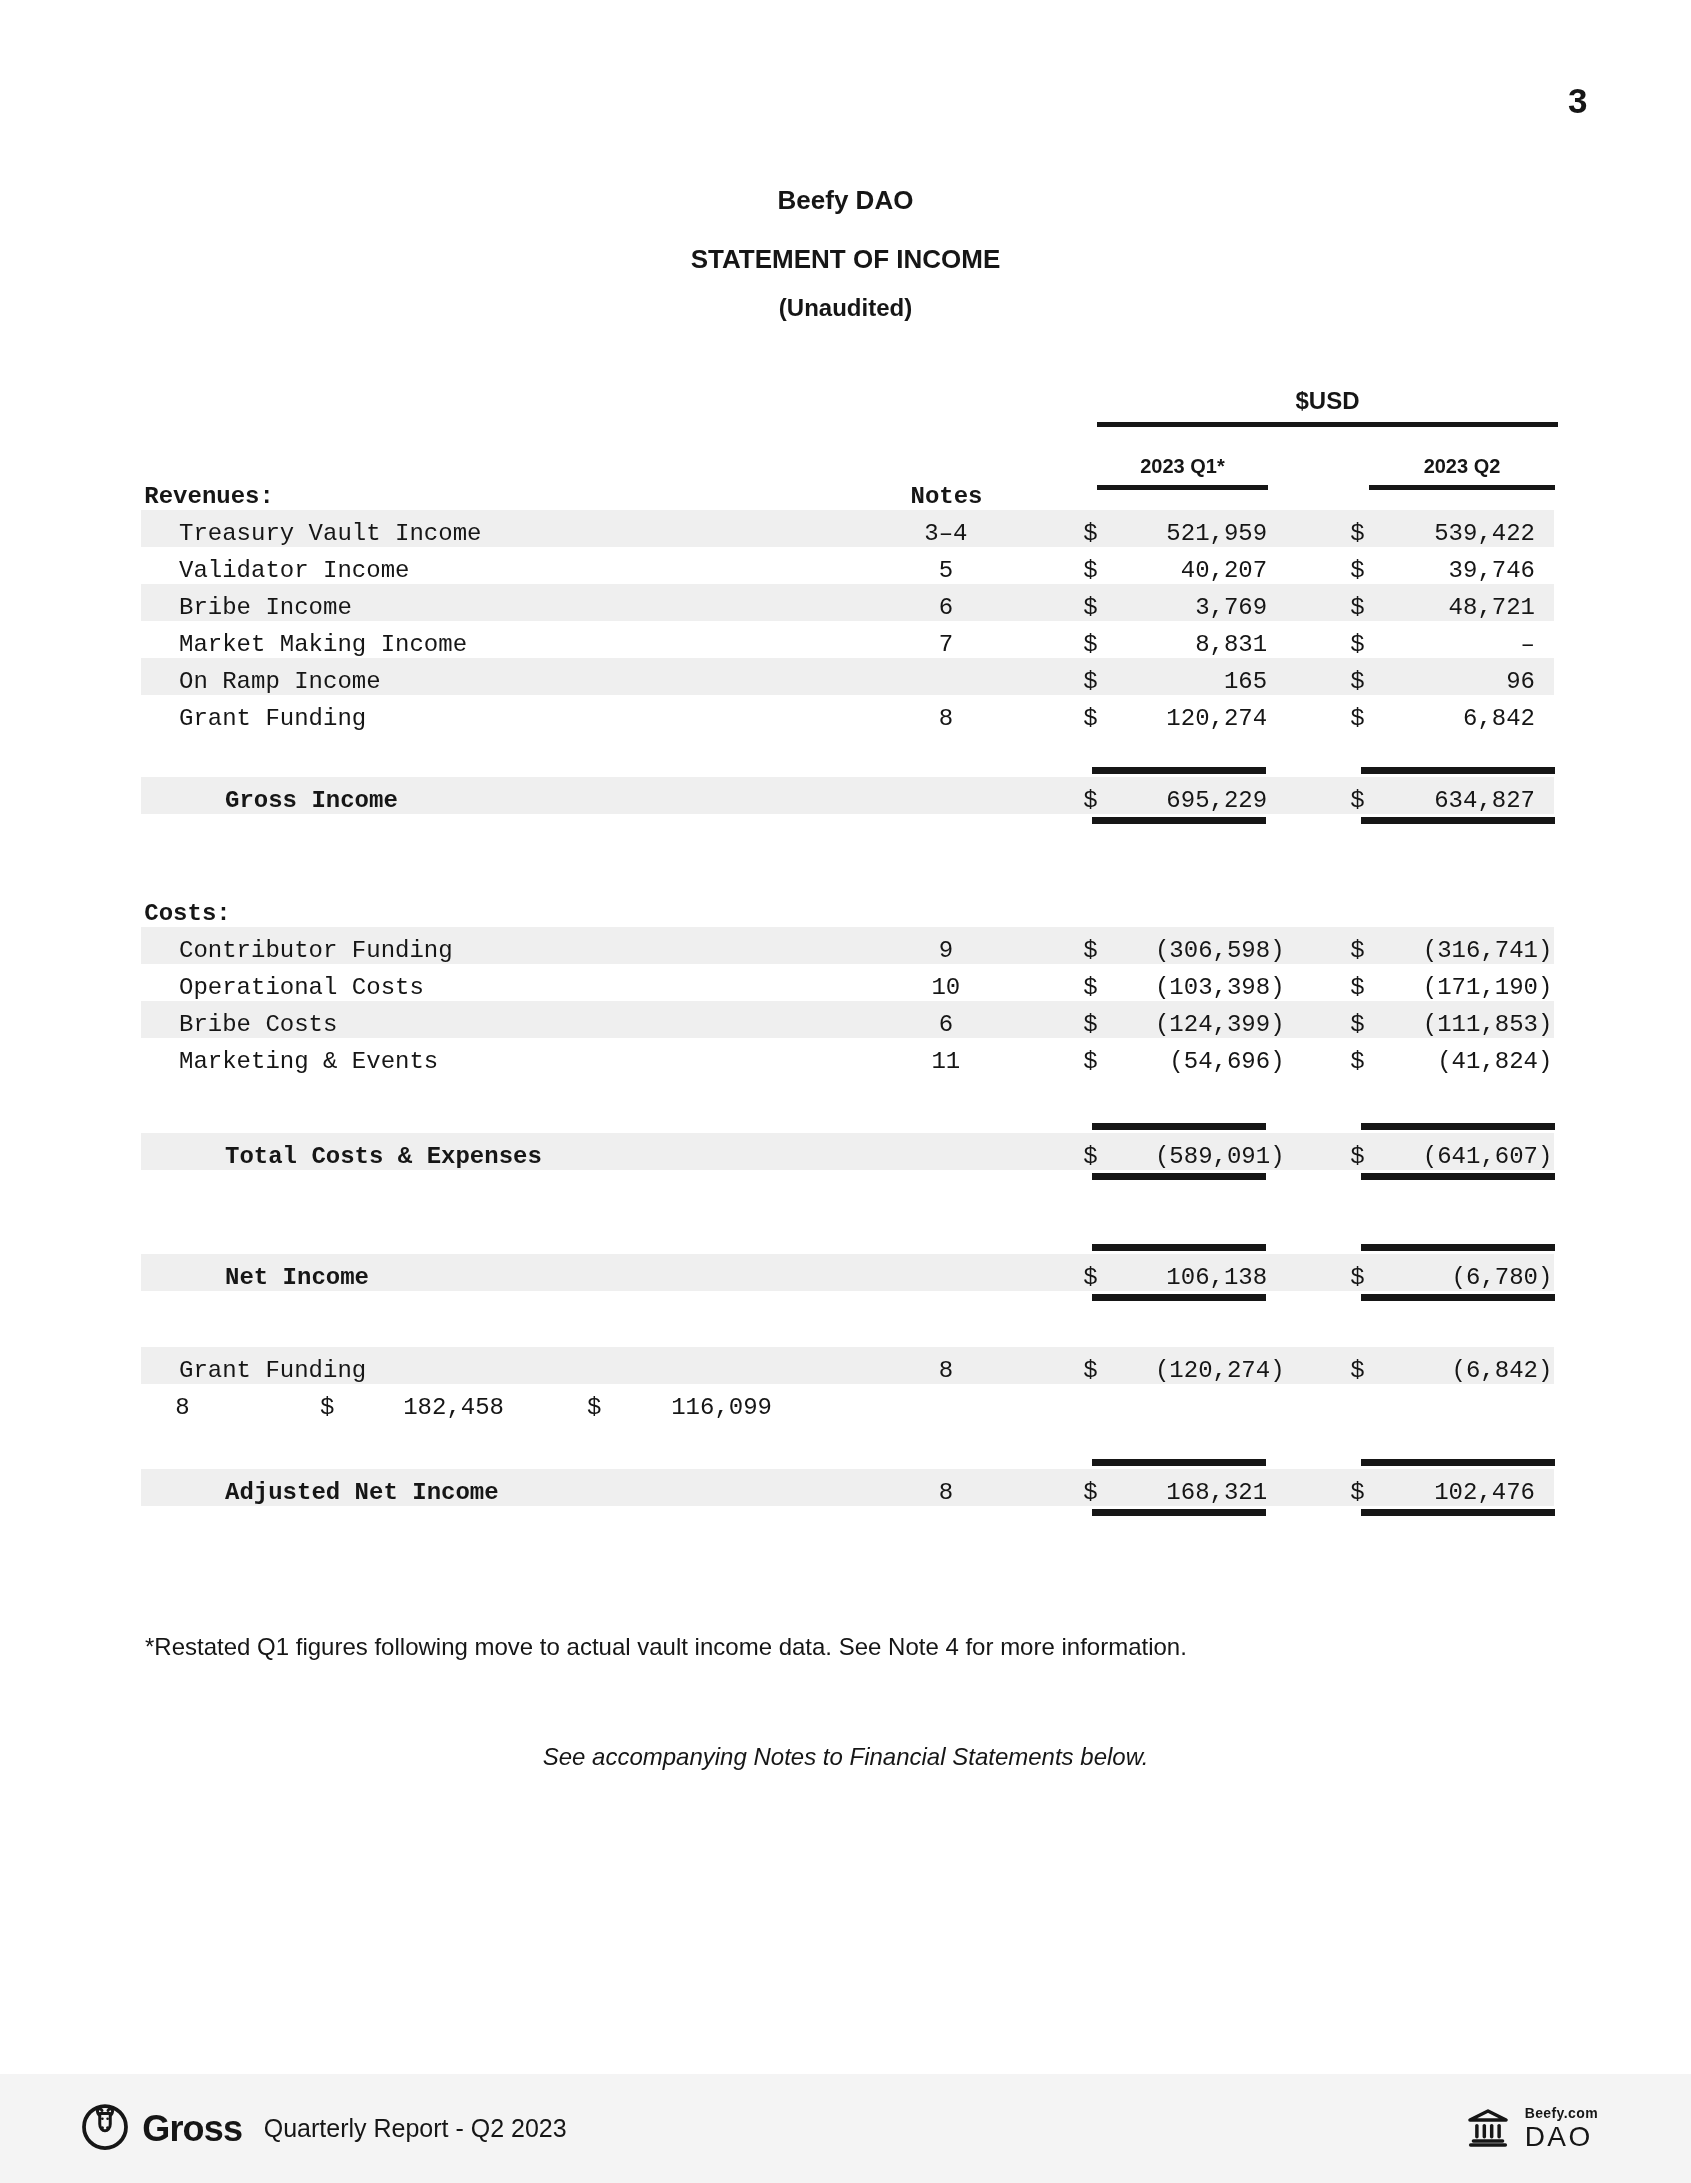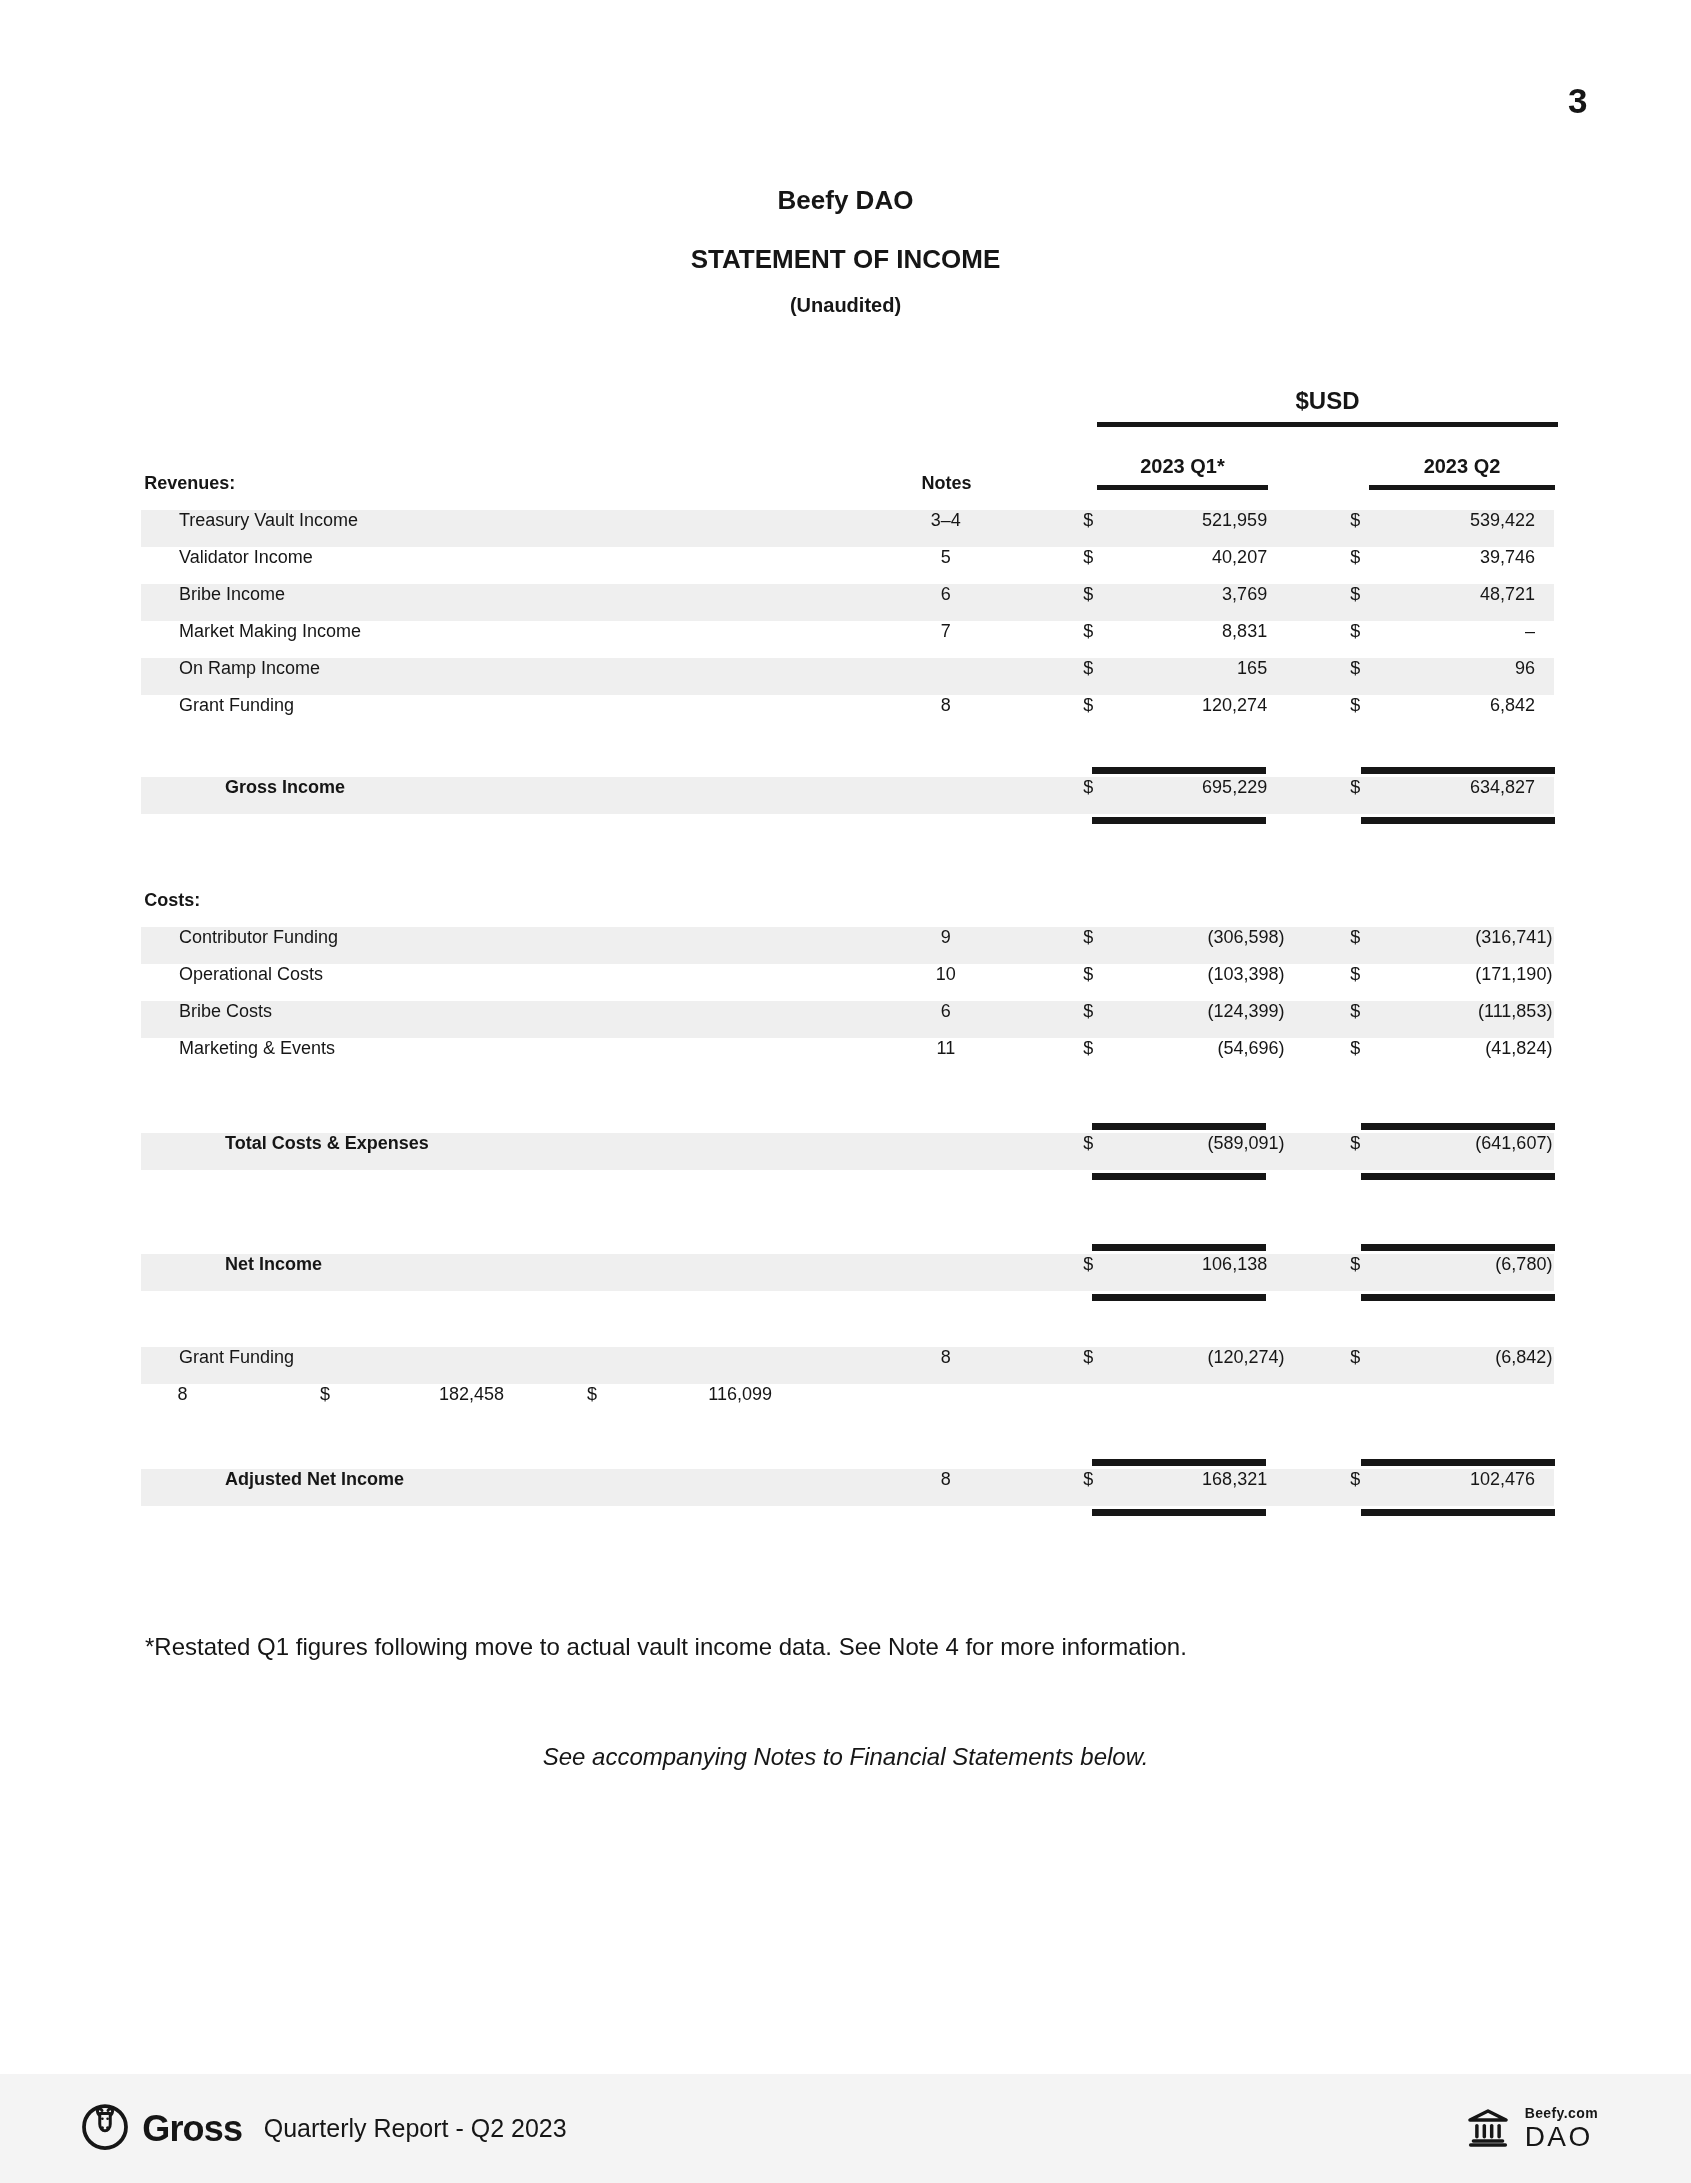--- a/index.html
+++ b/index.html
@@ -8,36 +8,36 @@
     width:1691px;height:2183px;
     background:#ffffff;
     font-family:"Liberation Sans", sans-serif;
     color:#161616;
     overflow:hidden;
   }
   .page-num{position:absolute;top:81px;left:1568px;font-size:35px;font-weight:bold;}
   .title{position:absolute;left:0;right:0;text-align:center;font-weight:bold;}
   .title.t1{top:185px;font-size:26px;}
   .title.t2{top:244px;font-size:26px;}
-  .title.t3{top:294px;font-size:20px;}
+  .title.t3{top:294px;font-size:24px;}
 
   .usd-hdr{
     position:absolute;left:1097px;top:387px;width:461px;
     text-align:center;font-size:24px;font-weight:bold;
     padding-bottom:7.4px;border-bottom:5.8px solid #161616;box-sizing:content-box;
   }
   .col-hdr{
     position:absolute;top:455px;text-align:center;font-size:20px;font-weight:bold;
     padding-bottom:7.4px;border-bottom:5.8px solid #161616;
   }
   .col-hdr.q1{left:1097px;width:171px;}
   .col-hdr.q2{left:1369px;width:186px;}
 
   .tbl{position:absolute;left:141px;top:473px;width:1413px;}
-  .trow{display:flex;align-items:flex-start;height:37px;font-size:18px;}
+  .trow{display:flex;align-items:flex-end;height:37px;font-size:24px;font-family:Liberation Mono, monospace;}
   .shaded{background:#efefef;}
   .cell-label{width:764px;padding-left:38px;box-sizing:border-box;white-space:nowrap;}
   .cell-label.sect{padding-left:3.3px;font-weight:bold;}
   .cell-label.tot{padding-left:84px;font-weight:bold;}
   .cell-note{width:83px;text-align:center;}
   .cell-note.hdr{font-weight:bold;}
   .money{width:184px;margin-left:96px;display:flex;justify-content:space-between;align-items:center;}
   .money.q2col{width:185px;margin-left:83px;margin-right:19px;}
   .val.neg{margin-right:-17.4px;}
   .total-row{position:relative;}

